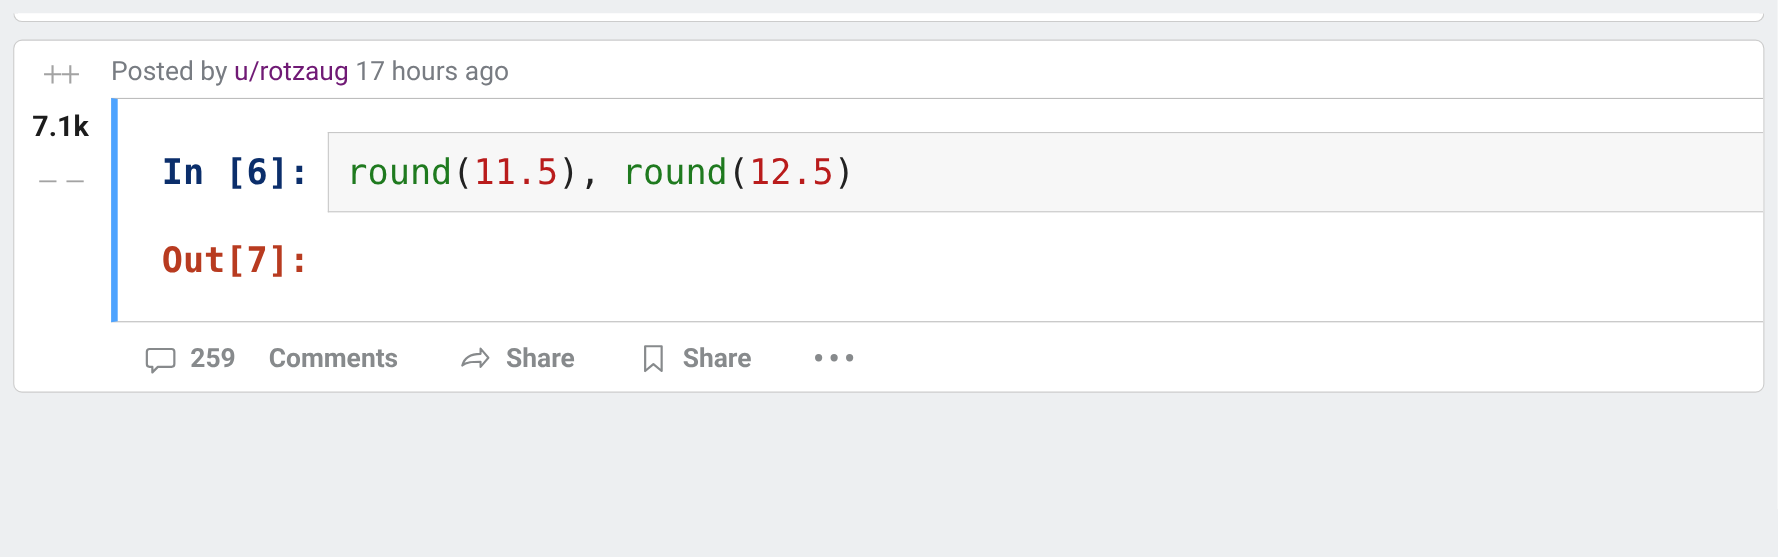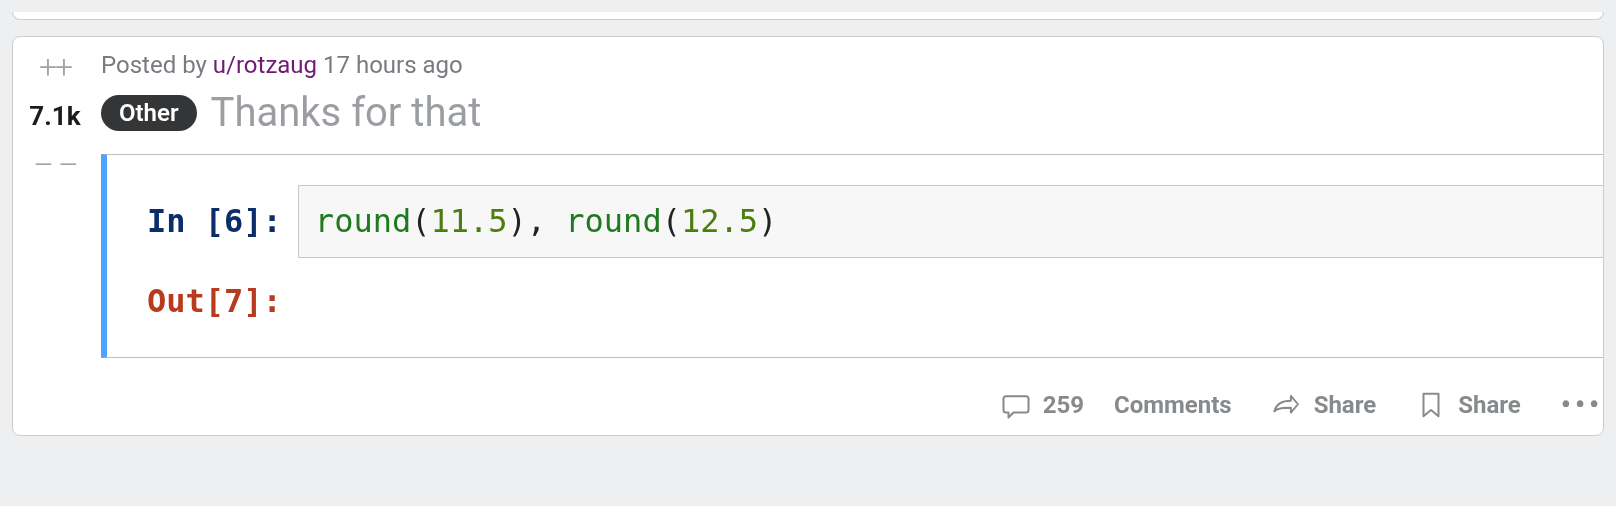--- a/index.html
+++ b/index.html
@@ -80,21 +80,21 @@
       color: #9a9da1;
     }
     .media {
       border: 1px solid #bdbdbd;
       border-left: 6px solid #4da3ff;
       border-right: none;
       padding: 30px 0 30px 40px;
       font-family: "DejaVu Sans Mono", Menlo, Consolas, monospace;
       font-size: 32px;
       line-height: 1.6;
-      margin-bottom: 30px;
+      margin-bottom: 16px;
       background: #fff;
     }
     .code-row {
       display: flex;
       align-items: center;
       gap: 16px;
       margin-bottom: 18px;
     }
     .code-row:last-child { margin-bottom: 0; }
     .prompt-in {
@@ -110,34 +110,33 @@
     .code-box {
       flex: 1;
       border: 1px solid #c8c8c8;
       border-right: none;
       background: #f7f7f7;
       padding: 10px 16px;
       white-space: pre;
     }
     .fn { color: #1f7a1f; }
     .punct { color: #222; }
-    .num { color: #4d7c0f; }
+    .num { color: #b91c1c; }
     .out-val {
       color: #222;
       white-space: pre;
     }
     .actions {
       display: flex;
       align-items: center;
-      gap: 40px;
+      gap: 56px;
       padding-left: 30px;
       color: #878a8c;
       font-size: 24px;
       font-weight: 700;
-      justify-content: flex-end;
     }
     .action {
       display: inline-flex;
       align-items: center;
       gap: 12px;
       cursor: pointer;
     }
     .action svg {
       width: 30px;
       height: 30px;
@@ -166,24 +165,20 @@
     <div class="vote-btn">– –</div>
   </div>
 
   <div class="content-col">
 
     <div class="byline">
       <span>Posted by </span><span class="author"><span>u/</span><span>rotzaug</span></span>
       <span>17 hours ago</span>
     </div>
 
-    <div class="title-row">
-      <span class="flair">Other</span>
-      <span class="post-title">Thanks for that</span>
-    </div>
 
     <div class="media">
       <div class="code-row">
         <span class="prompt-in">In [6]:</span>
         <div class="code-box"><span class="fn">round</span><span class="punct">(</span><span class="num">11.5</span><span class="punct">)</span><span class="punct">, </span><span class="fn">round</span><span class="punct">(</span><span class="num">12.5</span><span class="punct">)</span></div>
       </div>
       <div class="code-row">
         <span class="prompt-out">Out[7]:</span>
       </div>
     </div>

